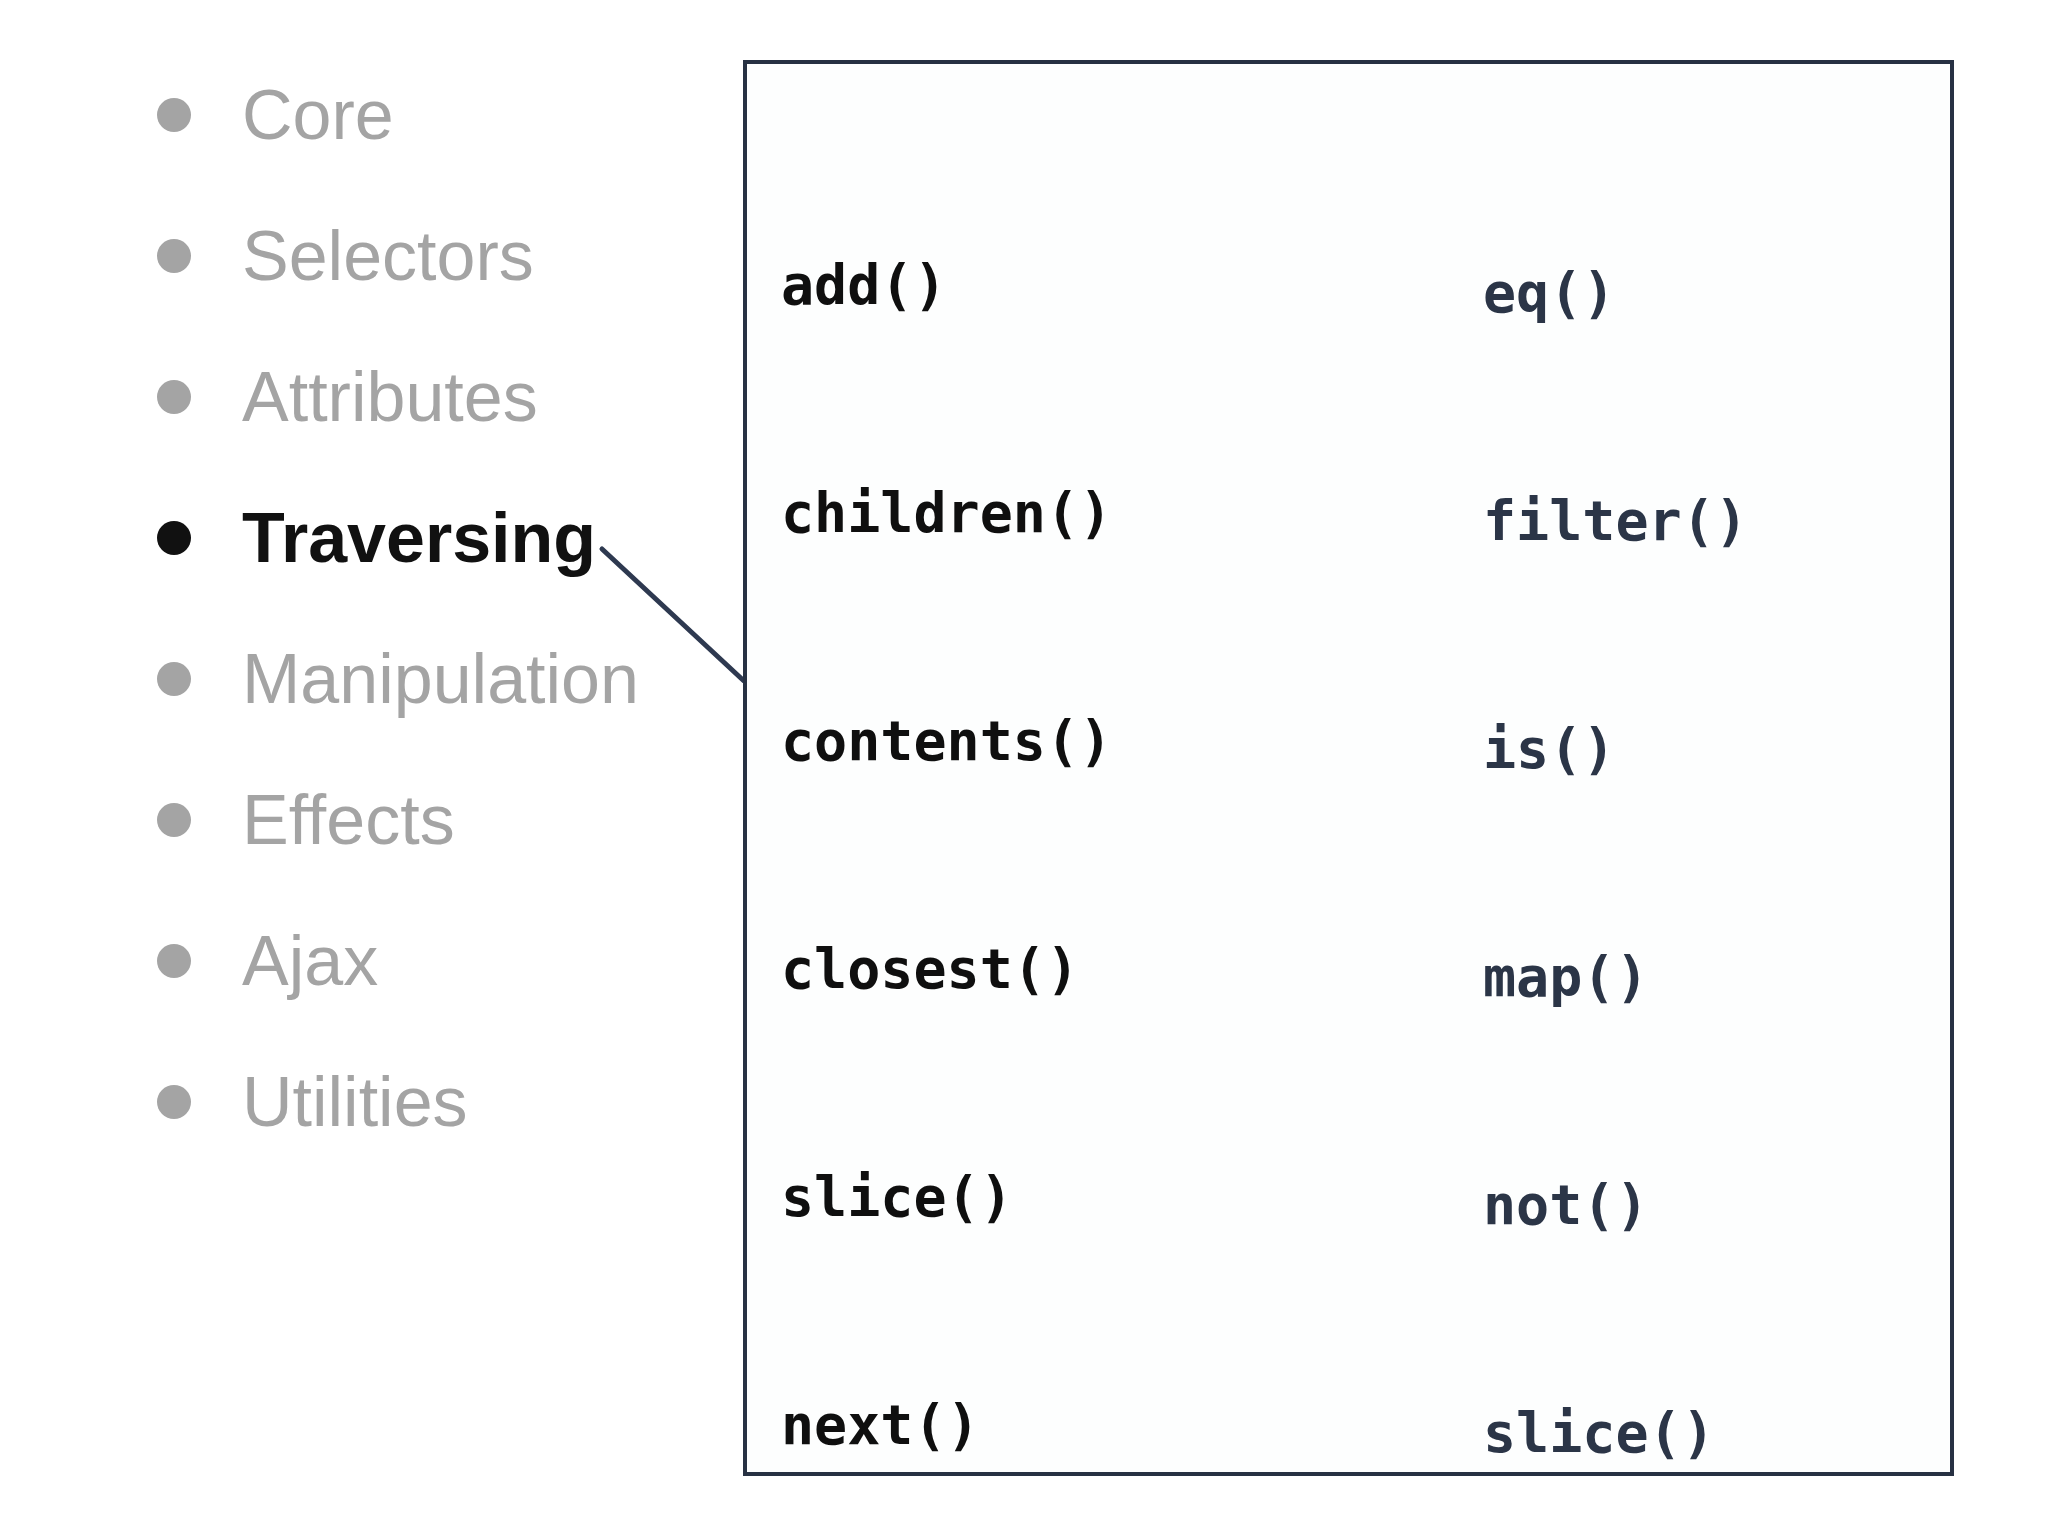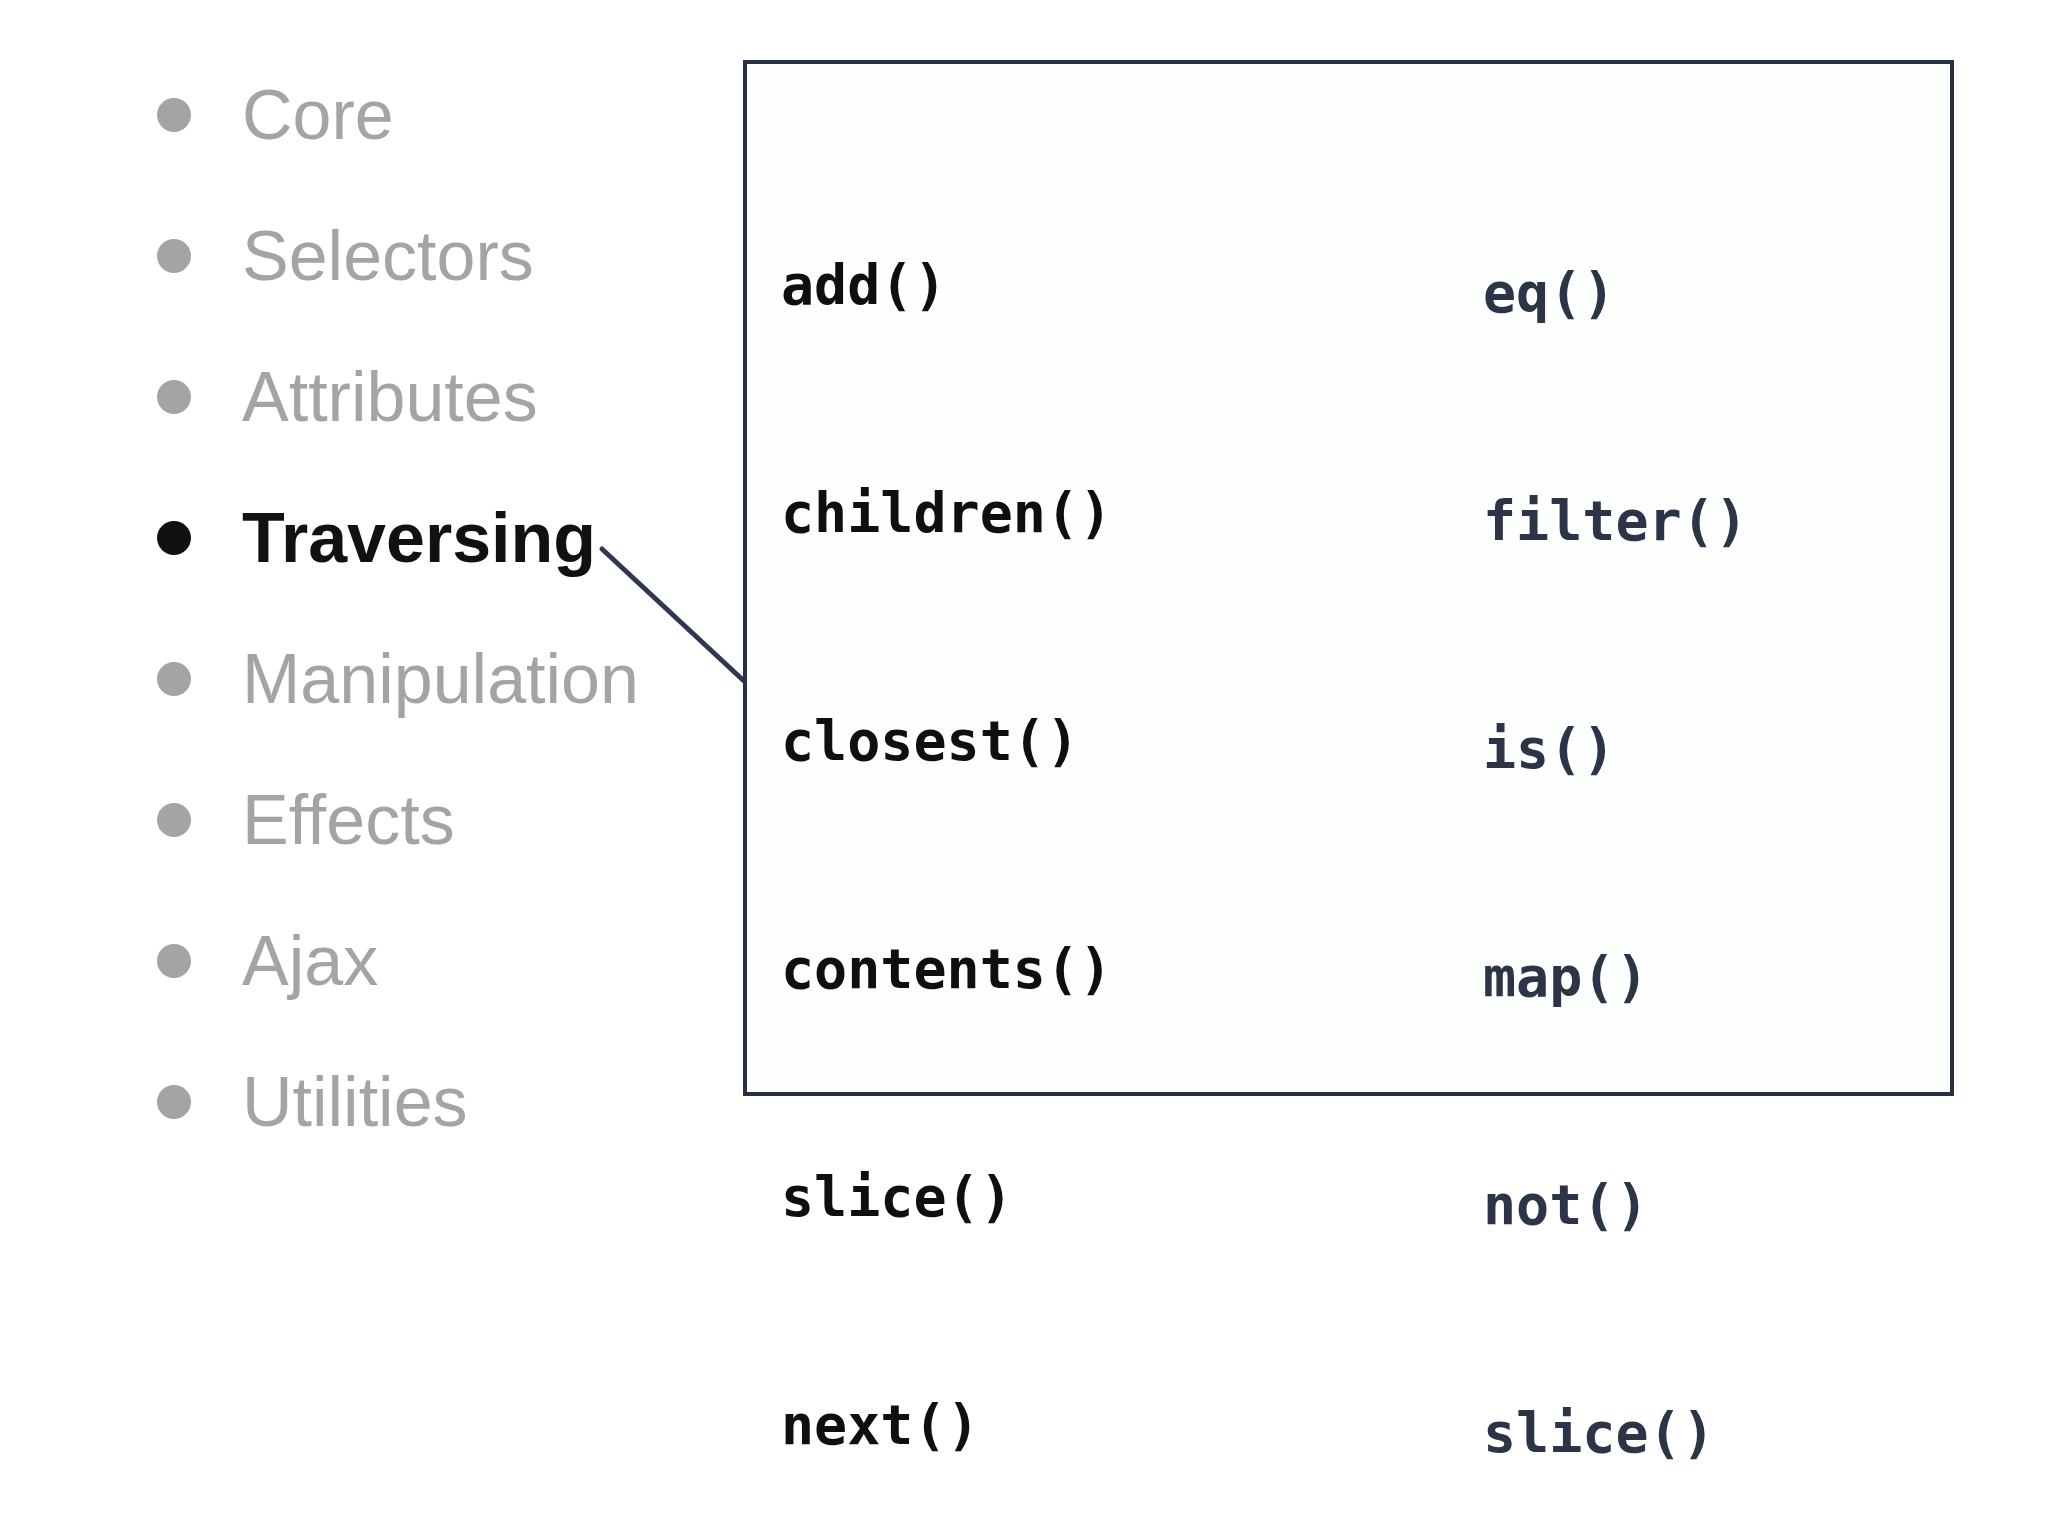--- a/index.html
+++ b/index.html
@@ -31,21 +31,21 @@
   .side-item[data-state="active"]{color:var(--active-black,#111111);font-weight:bold;}
   .side-item[data-state="active"] .bullet{background:var(--active-black,#111111);}
 
   
   .connector-svg{position:absolute;left:0;top:0;width:2048px;height:1536px;pointer-events:none;}
   .connector-svg line{stroke:var(--connector-navy,#2e3950);stroke-width:5;stroke-linecap:round;}
 
   
   .panel{
     position:absolute;left:743px;top:60px;
-    width:1211px;height:1036px;
+    width:1211px;height:1416px;
     box-sizing:border-box;
     background:var(--box-bg,#fdfefe);
     border:4px solid var(--box-border-navy,#273143);
   }
   .code-col{
     position:absolute;
     margin:0;padding:0;list-style:none;
     font-family:"DejaVu Sans Mono", "Liberation Mono", monospace;
     font-weight:bold;
     font-size:55px;
@@ -98,22 +98,22 @@
   </ul>
 
   <svg class="connector-svg" viewBox="0 0 2048 1536" xmlns="http://www.w3.org/2000/svg">
     <line x1="602" y1="549" x2="744" y2="681"></line>
   </svg>
 
   <div class="panel">
     <ol class="code-col left">
       <li class="code-item" data-variant="black">add()</li>
       <li class="code-item" data-variant="black">children()</li>
+      <li class="code-item" data-variant="black">contents()</li>
       <li class="code-item" data-variant="black">closest()</li>
-      <li class="code-item" data-variant="black">contents()</li>
       <li class="code-item" data-variant="black">slice()</li>
       <li class="code-item" data-variant="black">next()</li>
       
       
       
       
       
       
       
       

